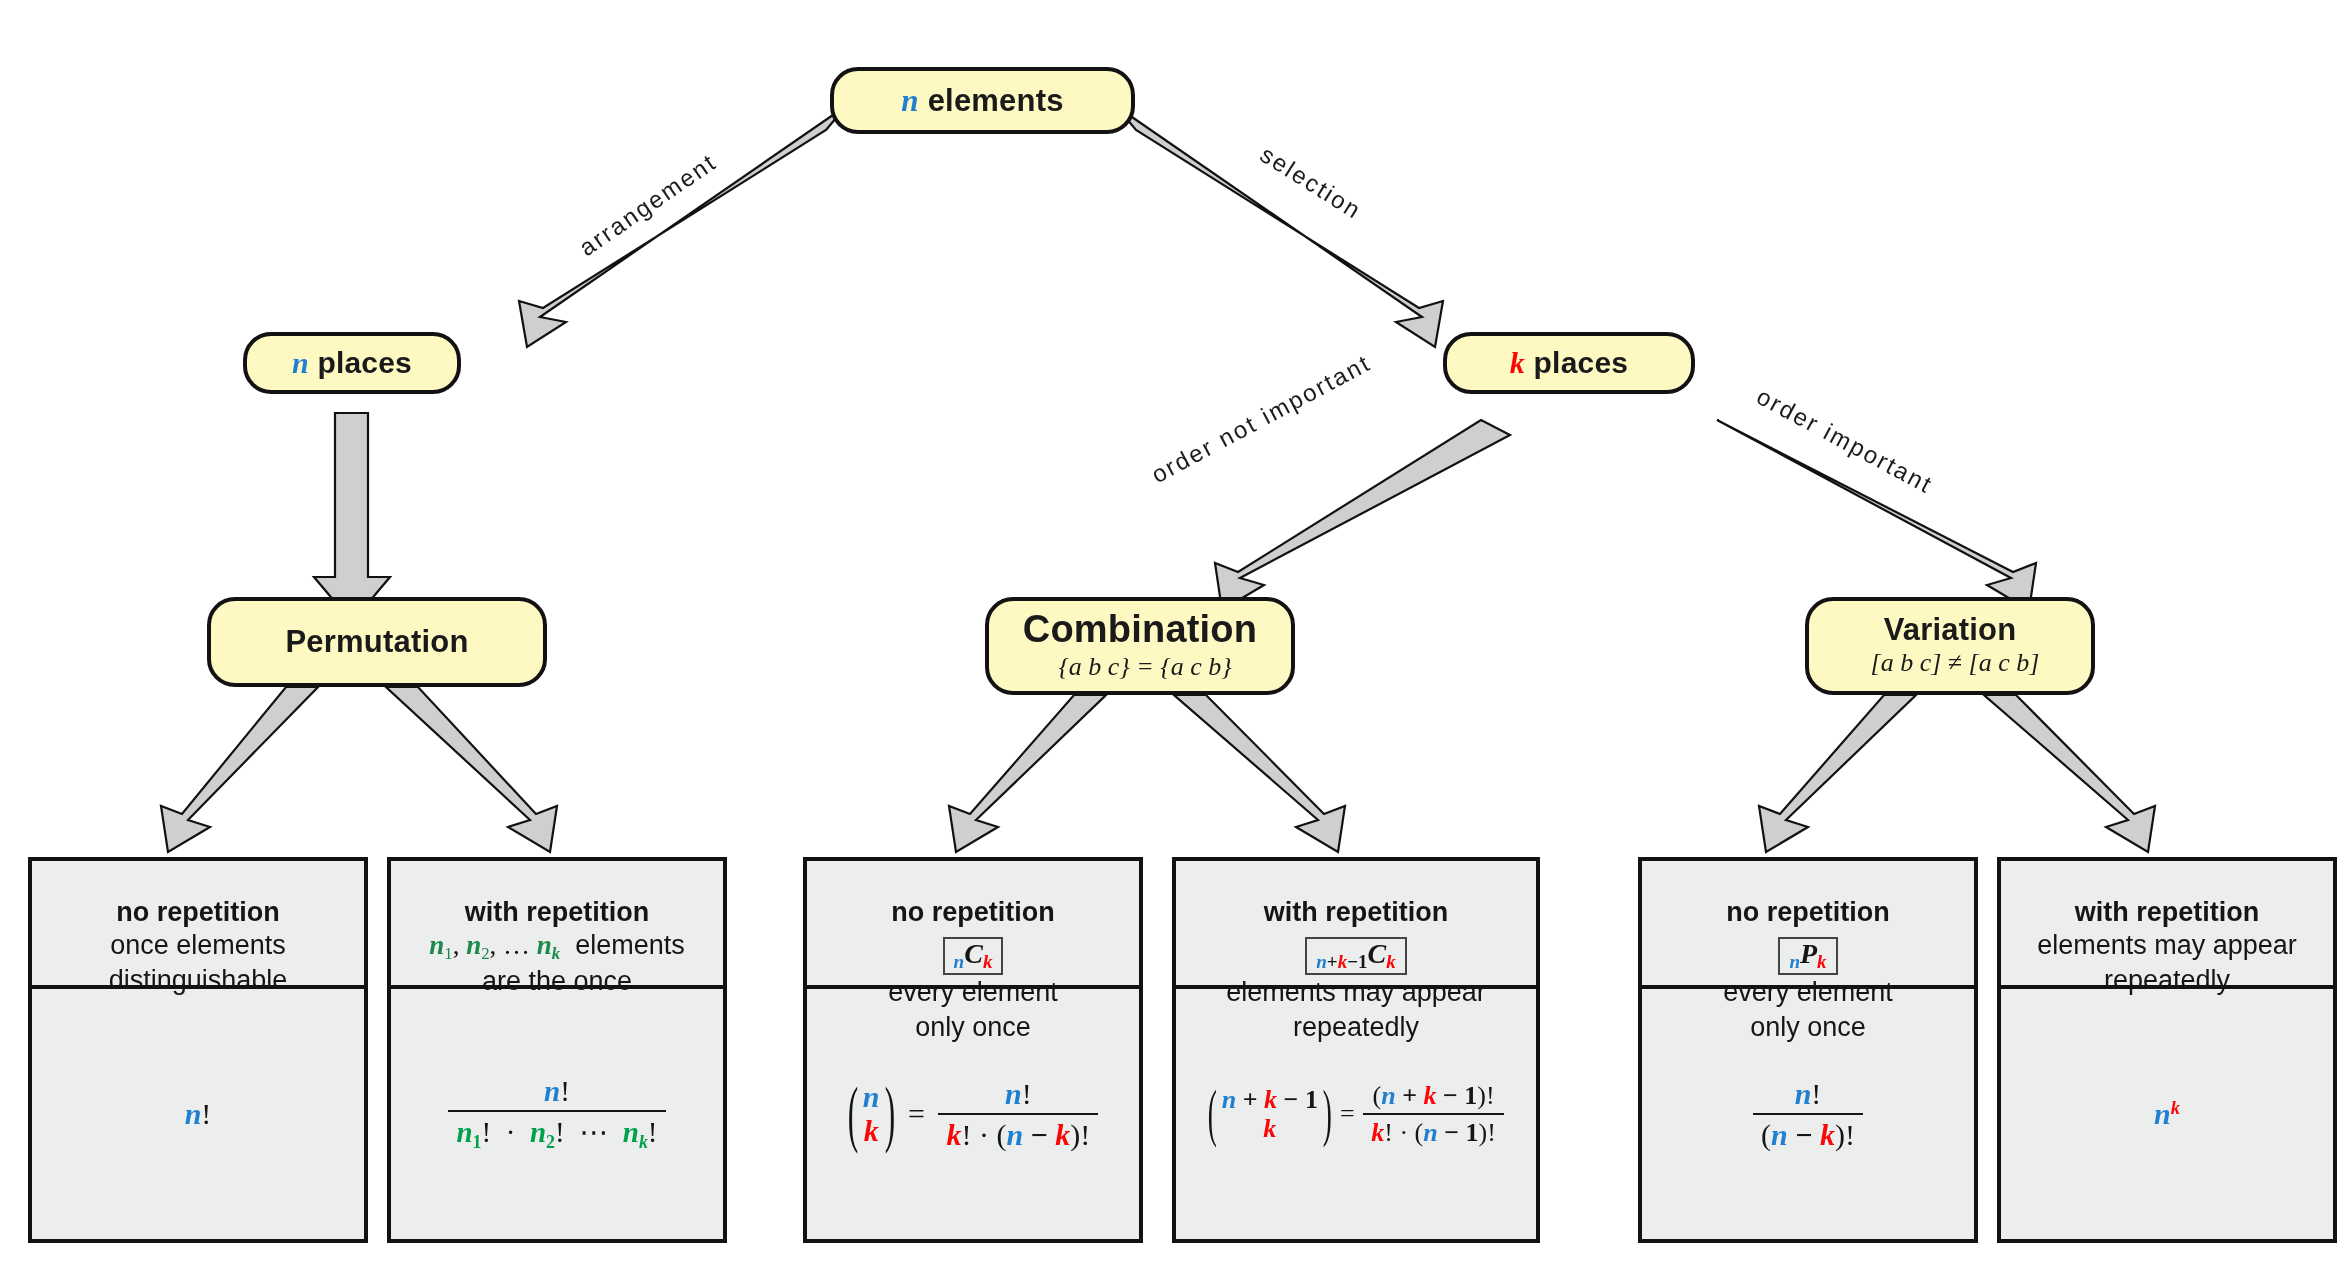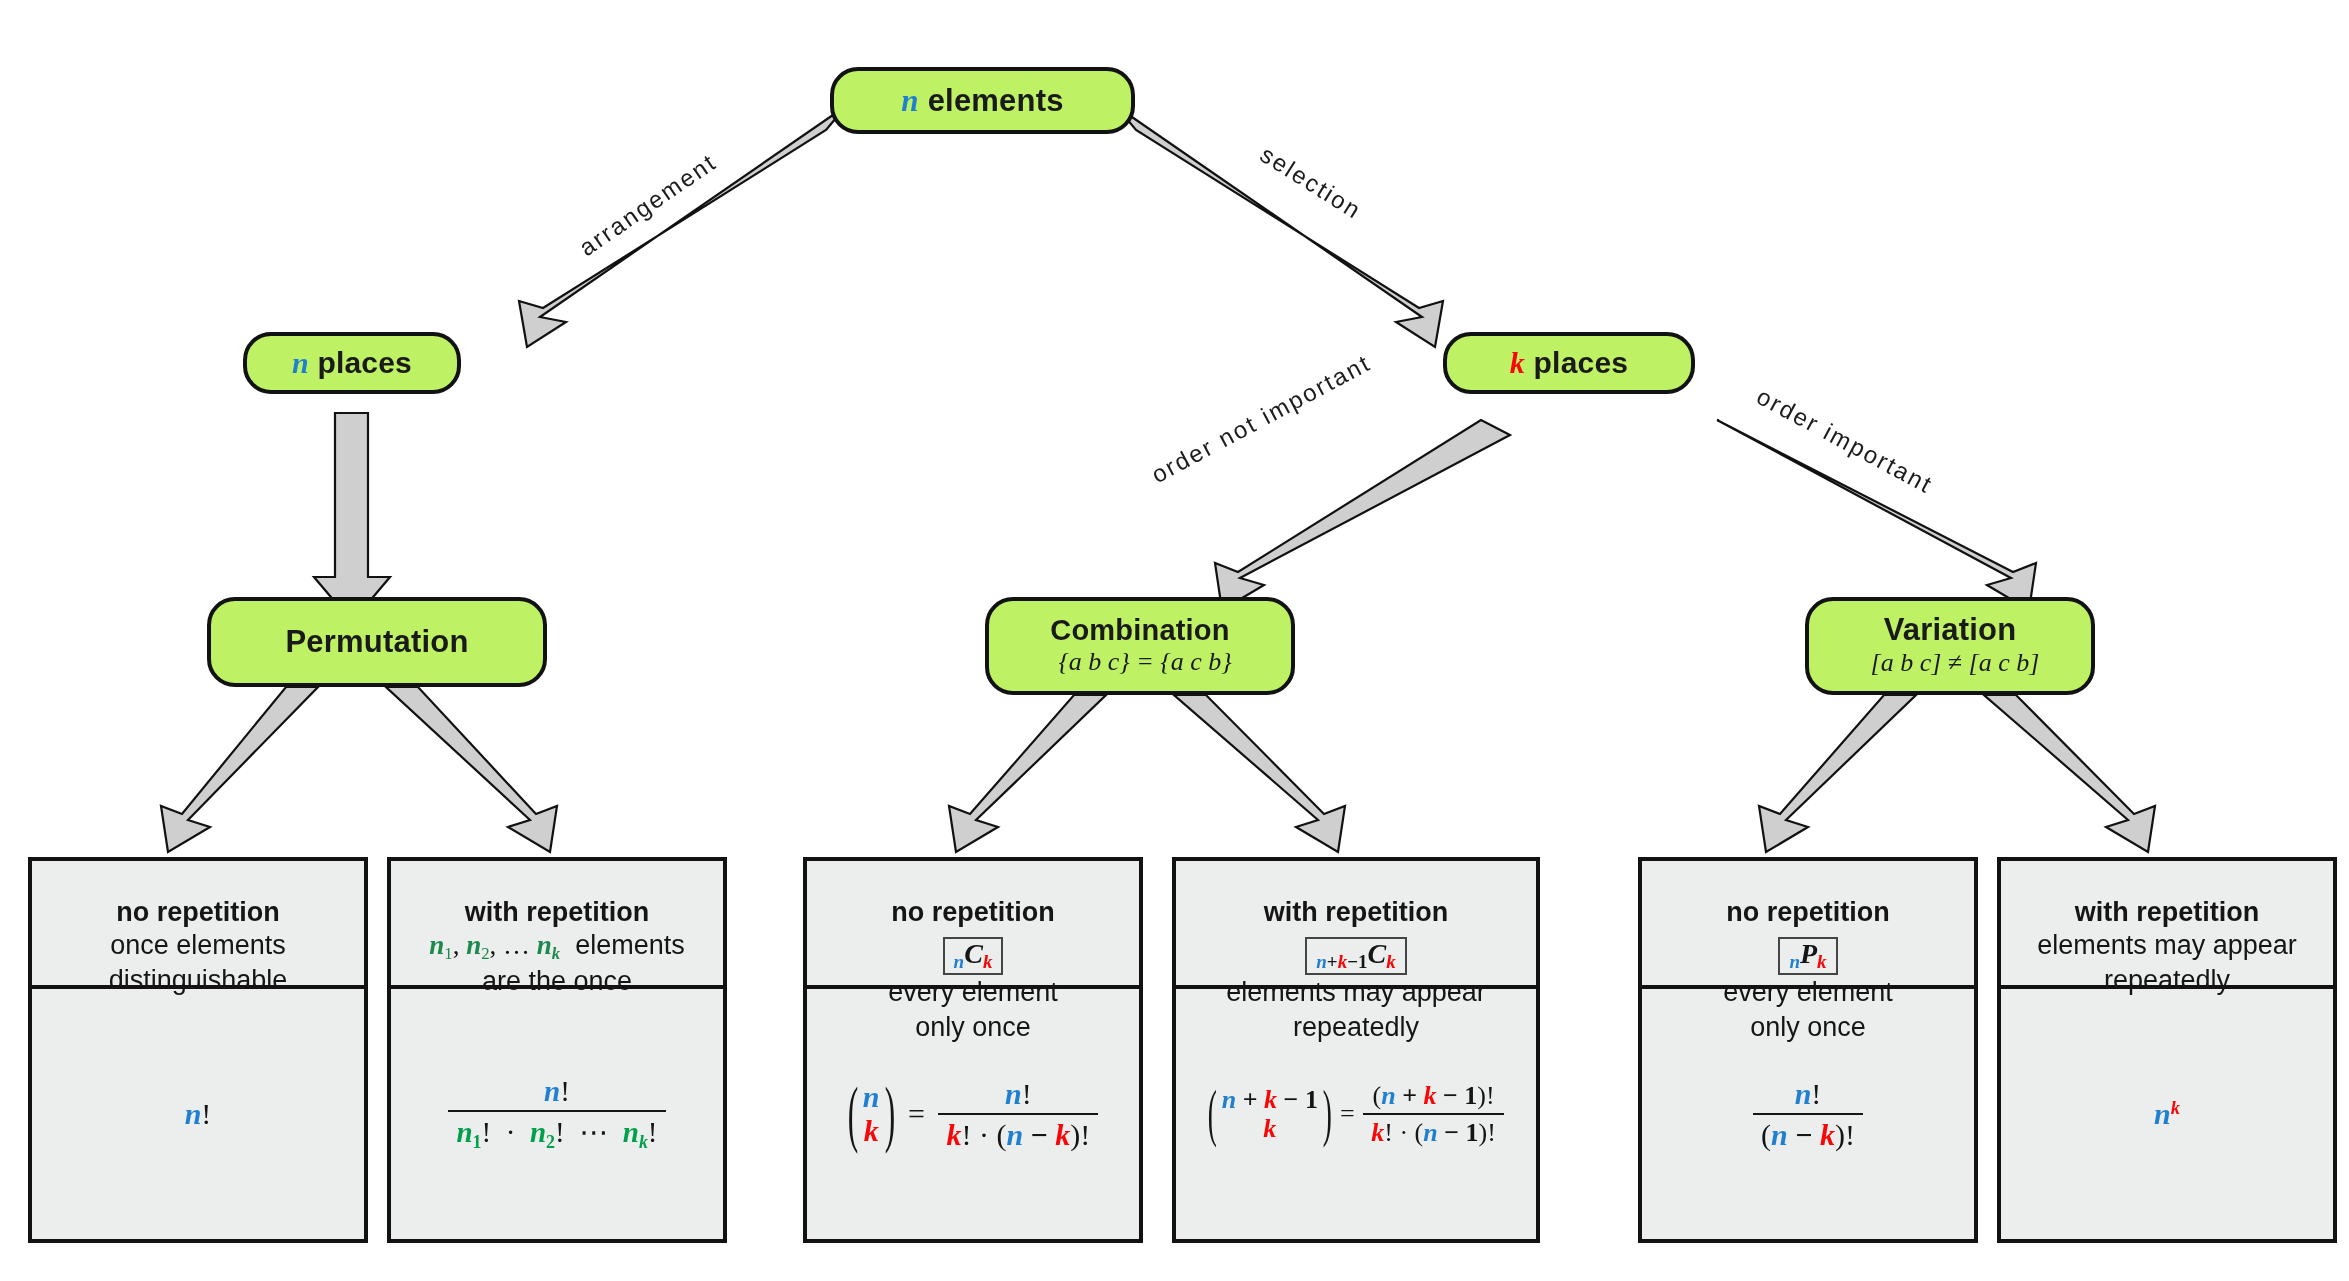--- a/index.html
+++ b/index.html
@@ -19,21 +19,21 @@
     left:0; top:0;
     width:2349px;
     height:1281px;
     pointer-events:none;
   }
 
   
   .node{
     position:absolute;
     box-sizing:border-box;
-    background:#bef264;
+    background:#fef9c3;
     border:4px solid #121212;
     border-radius:28px;
     display:flex;
     flex-direction:column;
     align-items:center;
     justify-content:center;
     text-align:center;
     z-index:5;
   }
   .node .title{
@@ -229,21 +229,21 @@
     <div class="title" style="font-size:30px;">
       <span class="m red">k</span><span> places</span>
     </div>
   </div>
 
   <div class="node" style="left:207px; top:597px; width:340px; height:90px;">
     <div class="title" style="font-size:31px;">Permutation</div>
   </div>
 
   <div class="node" style="left:985px; top:597px; width:310px; height:98px;">
-    <div class="title" style="font-size:29px;line-height:1.05;">Combination</div>
+    <div class="title" style="font-size:38px;line-height:1.05;">Combination</div>
     <div class="sub" style="font-size:26px;margin-top:2px;">{a b c} = {a c b}</div>
   </div>
 
   <div class="node" style="left:1805px; top:597px; width:290px; height:98px;">
     <div class="title" style="font-size:31px;line-height:1.05;">Variation</div>
     <div class="sub" style="font-size:26px;margin-top:2px;">[a b c] ≠ [a c b]</div>
   </div>
 
   <div class="leaf" style="left:28px; top:857px; width:340px; height:386px;">
     <div class="cell-top">

